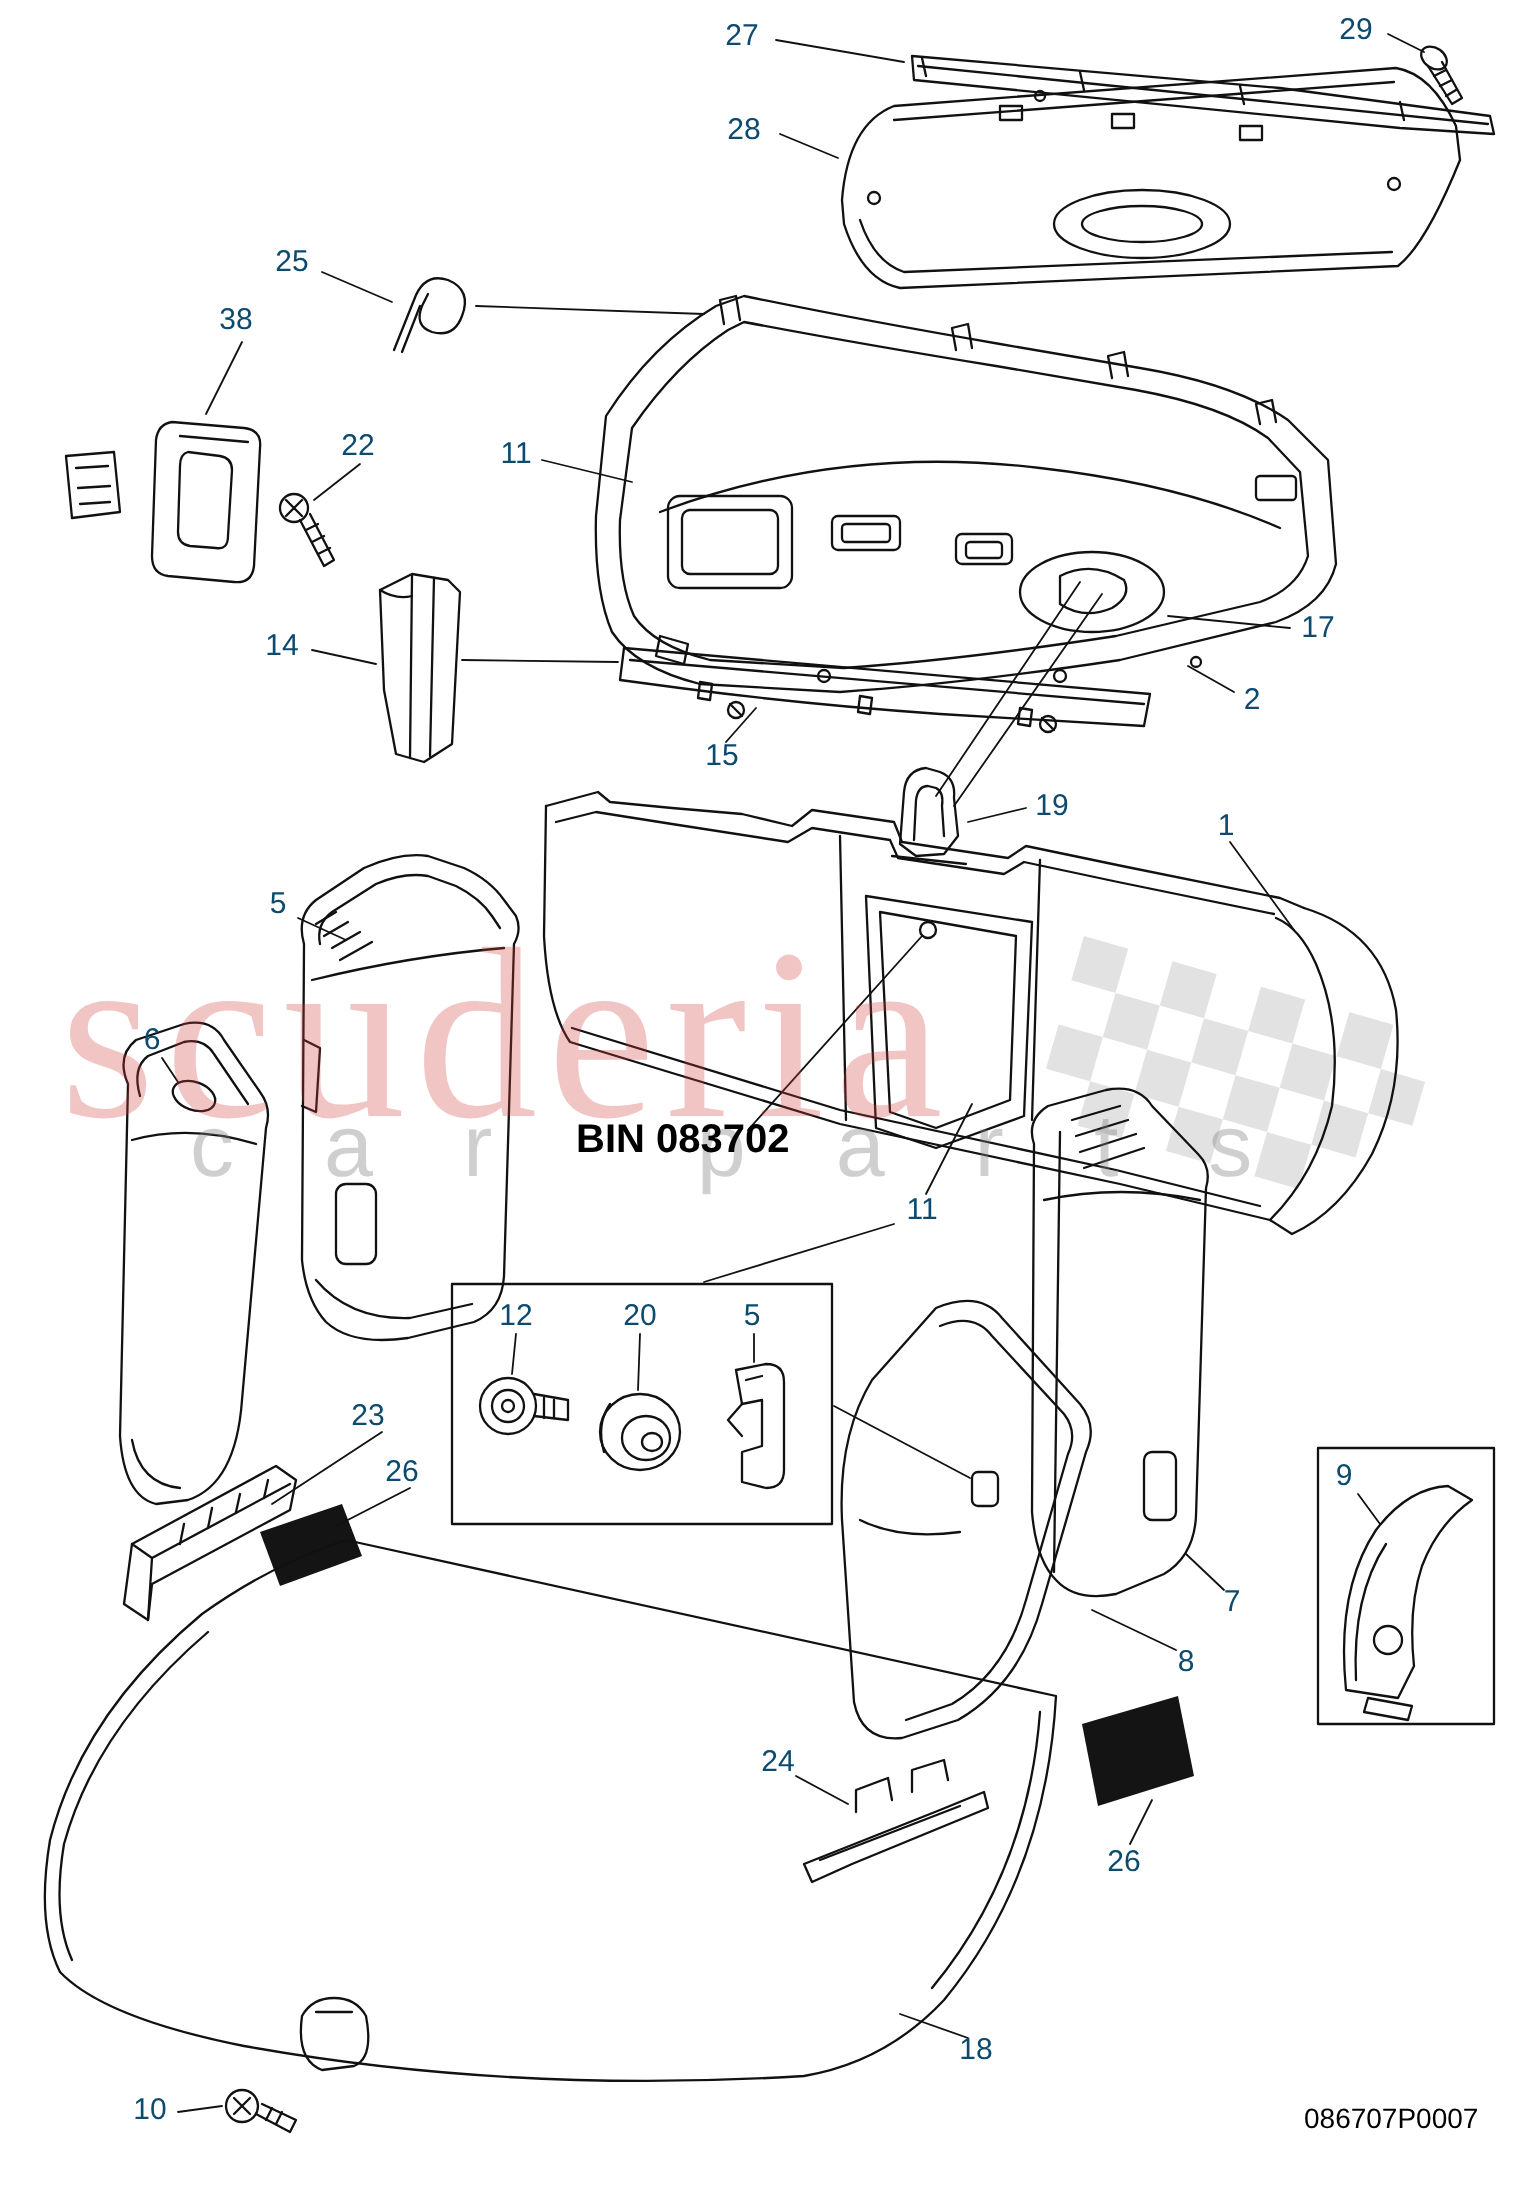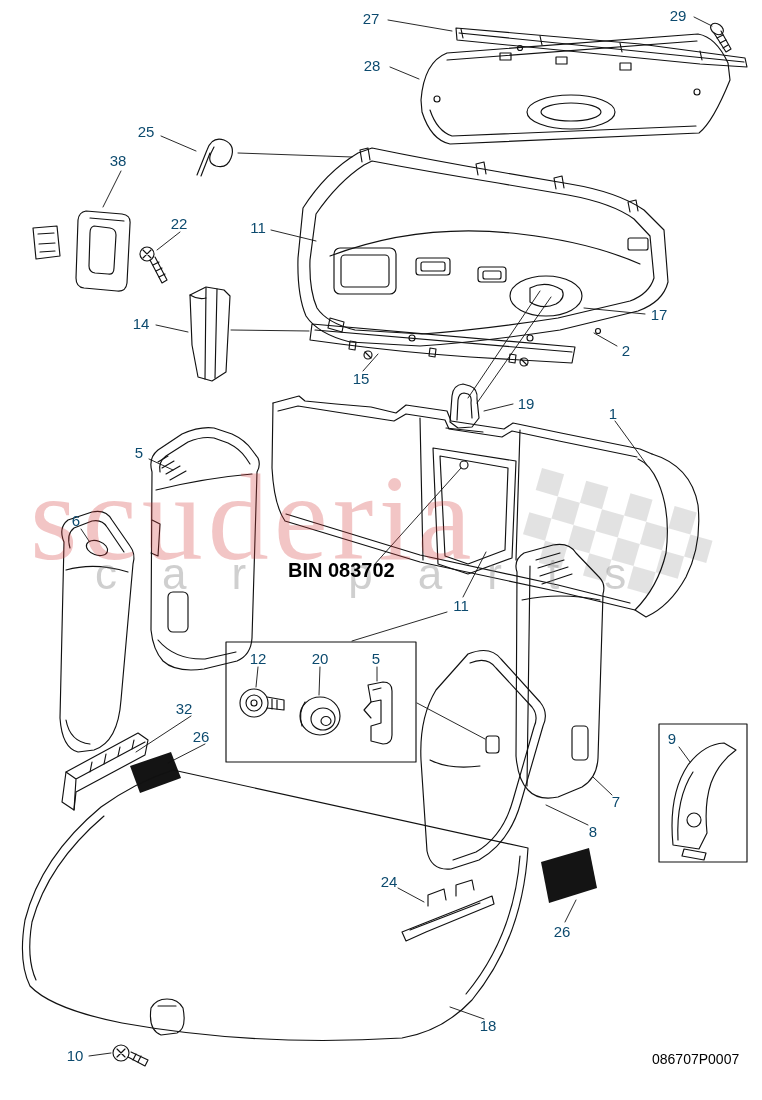--- a/index.html
+++ b/index.html
@@ -297,21 +297,21 @@
       <div class="callout" style="left: 659px; top: 314px;">17</div>
       <div class="callout" style="left: 626px; top: 350px;">2</div>
       <div class="callout" style="left: 526px; top: 403px; text-align: right;">19</div>
       <div class="callout" style="left: 613px; top: 413px;">1</div>
       <div class="callout" style="left: 139px; top: 452px;">5</div>
       <div class="callout" style="left: 76px; top: 520px;">6</div>
       <div class="callout" style="left: 461px; top: 605px;">11</div>
       <div class="callout" style="left: 258px; top: 658px;">12</div>
       <div class="callout" style="left: 320px; top: 658px;">20</div>
       <div class="callout" style="left: 376px; top: 658px;">5</div>
-      <div class="callout" style="left: 184px; top: 708px;">32</div>
+      <div class="callout" style="left: 184px; top: 708px;">23</div>
       <div class="callout" style="left: 201px; top: 736px;">26</div>
       <div class="callout" style="left: 672px; top: 738px;">9</div>
       <div class="callout" style="left: 616px; top: 801px;">7</div>
       <div class="callout" style="left: 593px; top: 831px;">8</div>
       <div class="callout" style="left: 389px; top: 881px;">24</div>
       <div class="callout" style="left: 562px; top: 931px;">26</div>
       <div class="callout" style="left: 488px; top: 1025px;">18</div>
       <div class="callout" style="left: 75px; top: 1055px;">10</div>
     </div>
 

